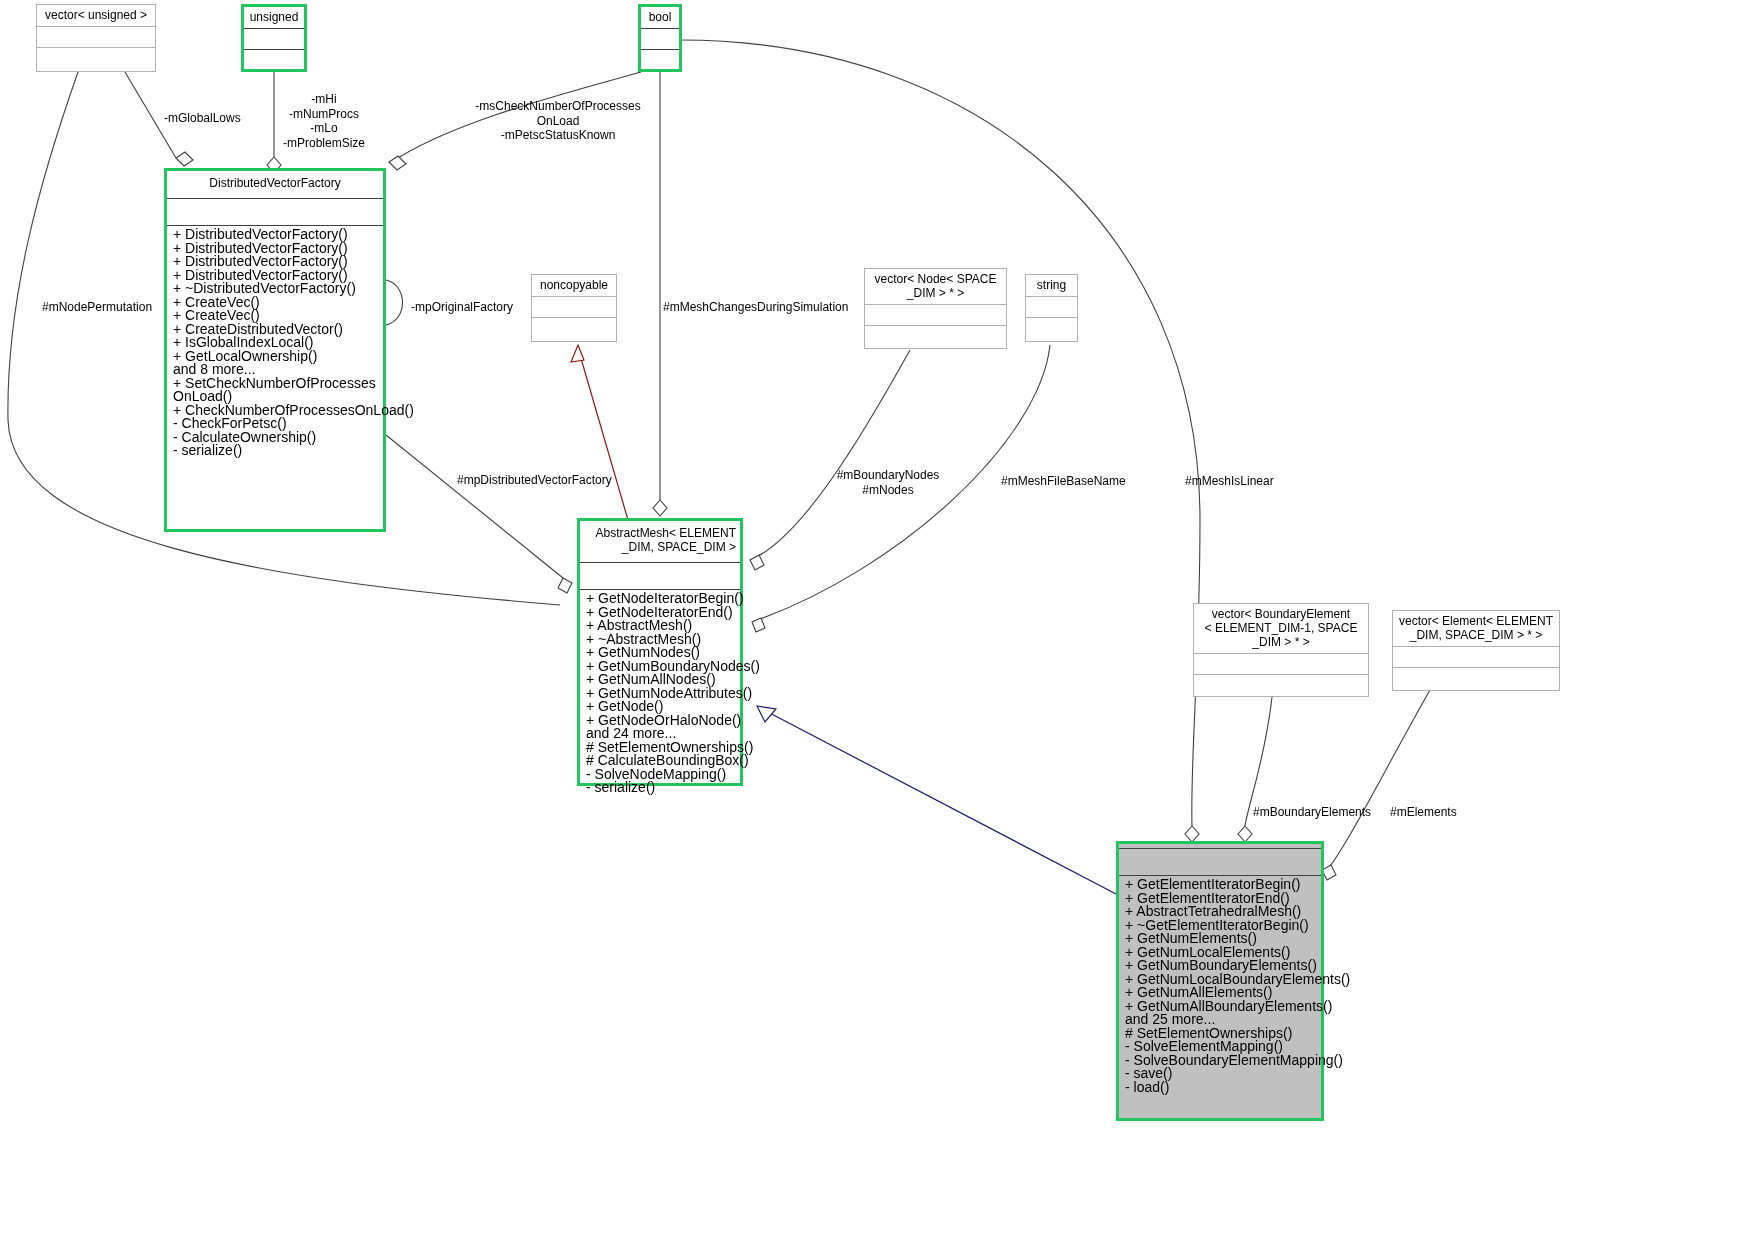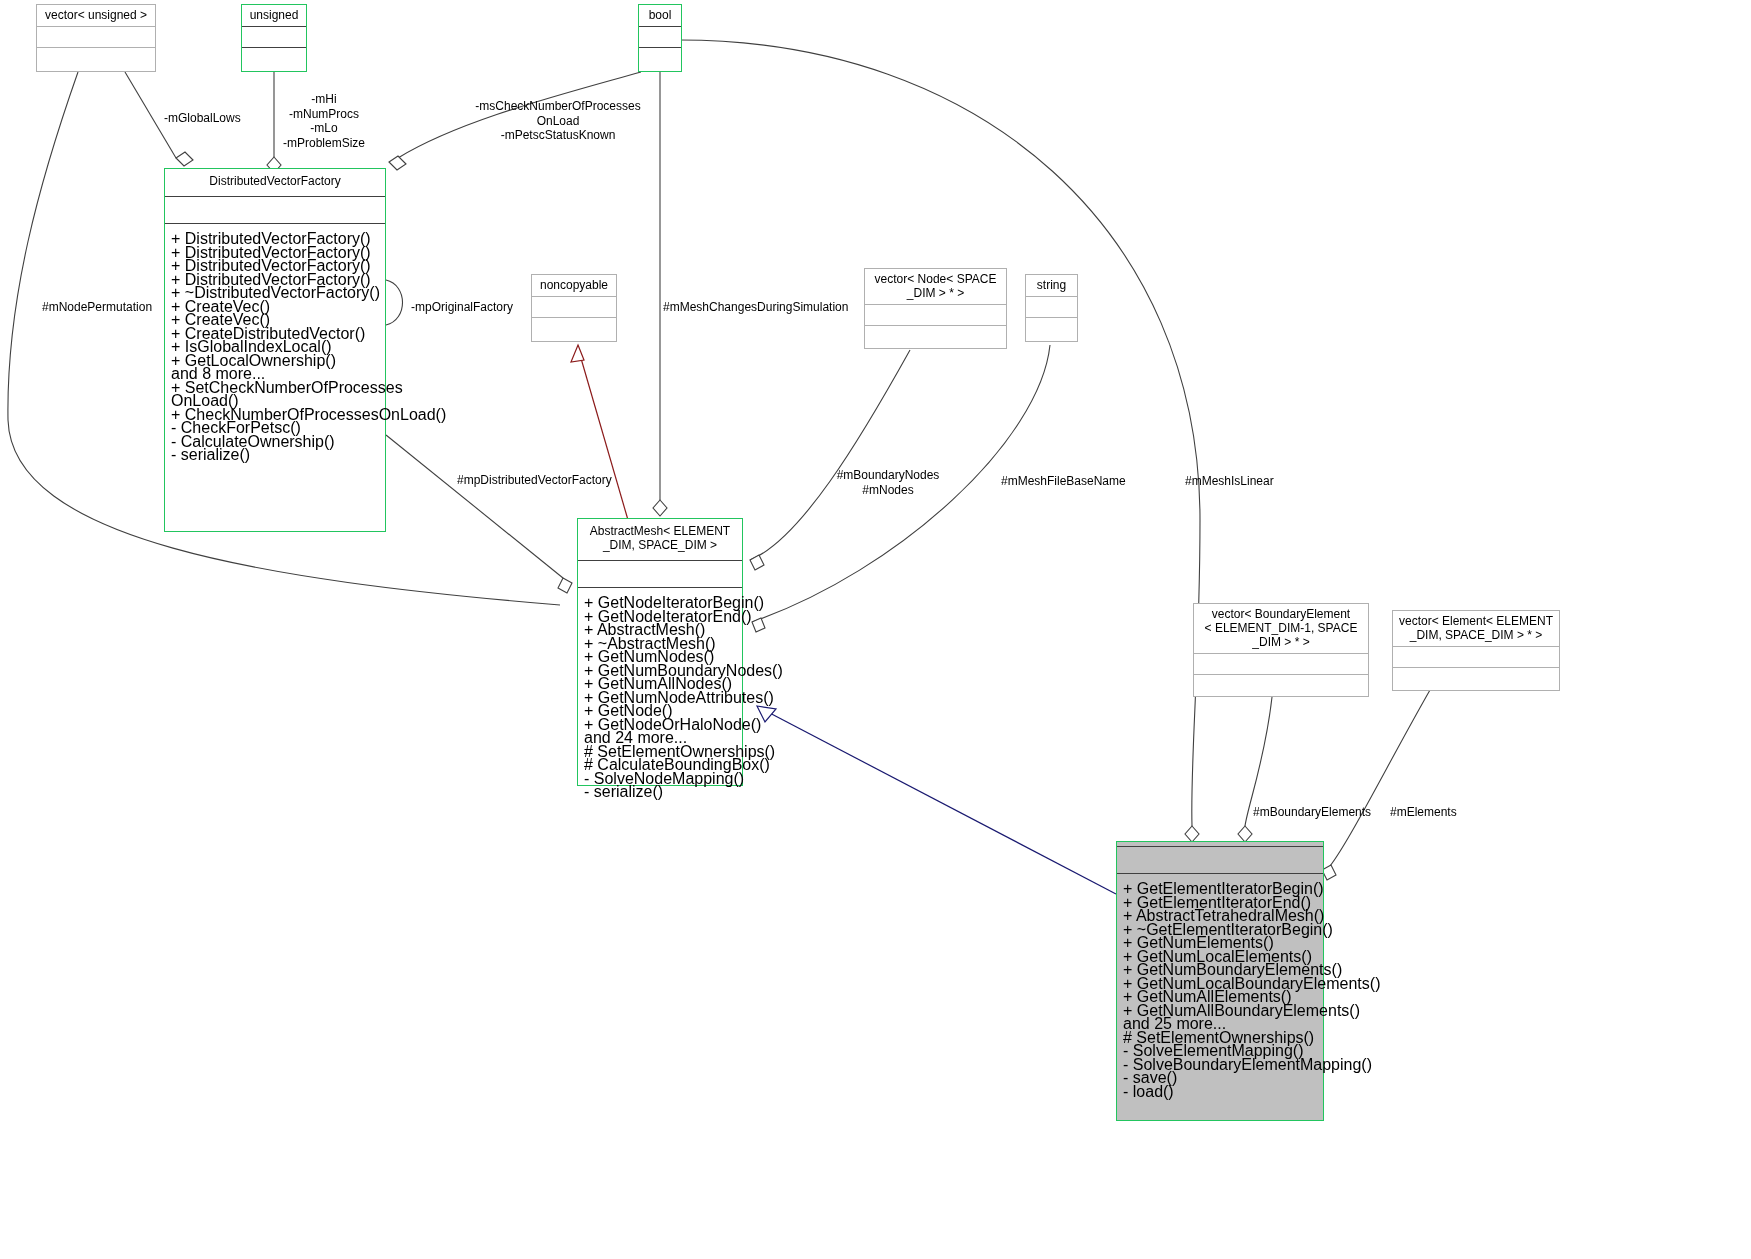--- a/index.html
+++ b/index.html
@@ -30,21 +30,21 @@
     border: 1px solid #404040;
     z-index: 5;
   }
   .umlbox.filled {
     background: #c0c0c0;
   }
   .umlbox.lightborder {
     border: 1px solid #b0b0b0;
   }
   .umlbox.darkborder {
-    border: 1px solid #22c55e;
+    border: 3px solid #22c55e;
   }
   .uml-title {
     text-align: center;
     font-size: 12px;
     color: #000000;
     padding: 3px 4px 4px 4px;
     line-height: 14px;
     white-space: pre-line;
   }
   .uml-sep {
@@ -53,25 +53,24 @@
   .uml-sep.light {
     border-top: 1px solid #b0b0b0;
   }
   .uml-attrs {
     min-height: 16px;
     font-size: 13px;
     padding: 2px 5px;
     line-height: 13.5px;
   }
   .uml-methods {
-    font-size: 16px;
+    font-size: 14px;
     padding: 2px 5px 3px 6px;
     line-height: 13.5px;
     color: #000000;
-    margin-top: 6px;
   }
   .uml-methods div {
     white-space: nowrap;
   }
   .edge-label {
     position: absolute;
     font-size: 12px;
     color: #000000;
     line-height: 14.5px;
     white-space: pre-line;
@@ -197,21 +196,21 @@
 
   <div class="umlbox lightborder" style="left:1025px; top:274px; width:53px; height:68px;">
     <div class="uml-title">string</div>
     <div class="uml-sep light"></div>
     <div class="uml-attrs"></div>
     <div class="uml-sep light"></div>
     <div class="uml-methods" style="min-height:14px;"></div>
   </div>
 
   <div class="umlbox darkborder" style="left:577px; top:518px; width:166px; height:268px;">
-    <div class="uml-title" style="padding-top:5px;">AbstractMesh&lt; ELEMENT
+    <div class="uml-title" style="padding-top:5px;text-align:right;">AbstractMesh&lt; ELEMENT
 _DIM, SPACE_DIM &gt;</div>
     <div class="uml-sep" style="margin-top:4px;"></div>
     <div class="uml-attrs" style="height:22px;"></div>
     <div class="uml-sep"></div>
     <div class="uml-methods">
       <div>+ GetNodeIteratorBegin()</div>
       <div>+ GetNodeIteratorEnd()</div>
       <div>+ AbstractMesh()</div>
       <div>+ ~AbstractMesh()</div>
       <div>+ GetNumNodes()</div>

